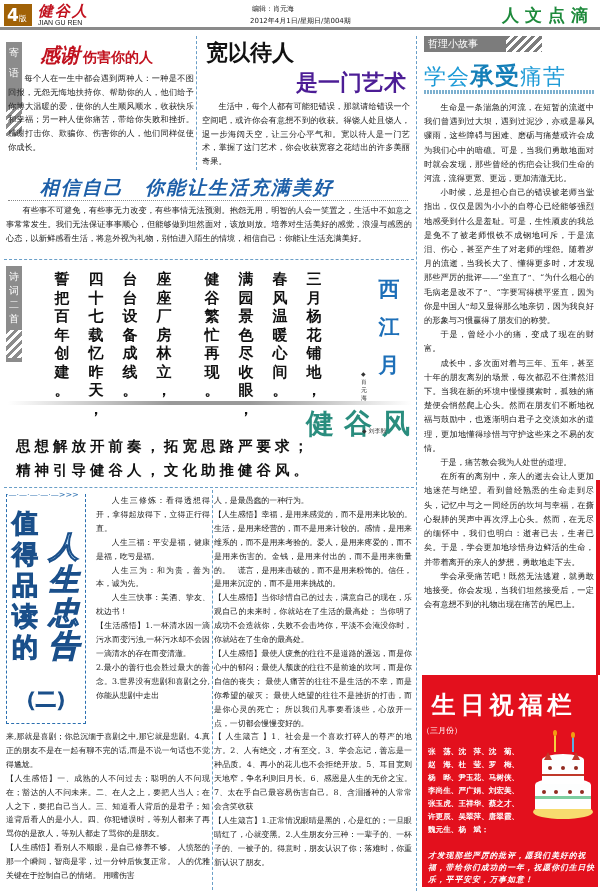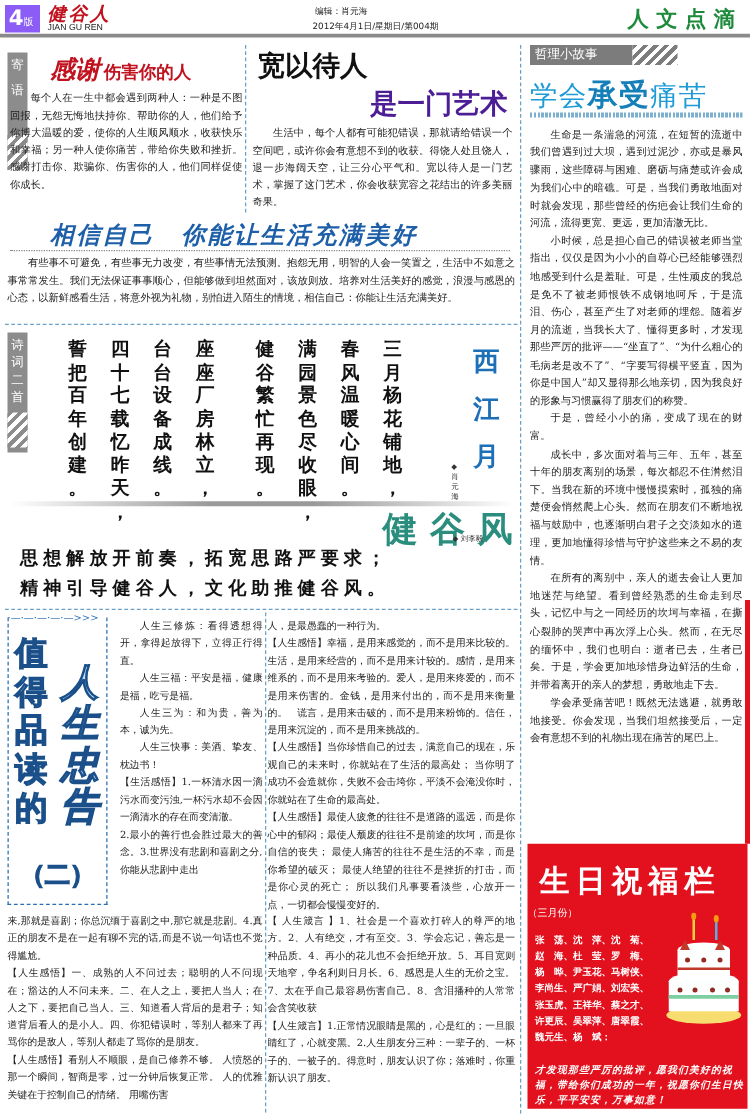--- a/index.html
+++ b/index.html
@@ -1,21 +1,21 @@
 <!DOCTYPE html>
 <html><head>
 <meta charset="utf-8">
 <style>
   * { box-sizing: border-box; margin: 0; padding: 0; }
   html, body { width: 600px; height: 891px; background: #fff; overflow: hidden; }
   body { font-family: "DejaVu Serif", "Liberation Serif", serif; color: #222; position: relative; }
 
   
   .masthead { position: absolute; left: 0; top: 0; width: 600px; height: 30px; border-bottom: 3px solid #8a8a8a; }
-  .page-num { position: absolute; left: 4px; top: 4px; width: 28px; height: 22px; background: #8b5cf6; color: #fff; font-family: "DejaVu Sans", sans-serif; font-weight: bold; font-size: 17px; line-height: 22px; padding-left: 3px; }
+  .page-num { position: absolute; left: 4px; top: 4px; width: 28px; height: 22px; background: #a16207; color: #fff; font-family: "DejaVu Sans", sans-serif; font-weight: bold; font-size: 17px; line-height: 22px; padding-left: 3px; }
   .page-num small { font-size: 8px; font-weight: normal; }
   .brand-cn { position: absolute; left: 38px; top: 2px; color: #c1121f; font-size: 15px; font-style: italic; font-weight: bold; letter-spacing: 2px; }
   .brand-en { position: absolute; left: 38px; top: 19px; font-family: "Liberation Sans", sans-serif; font-size: 7px; color: #222; }
   .editor { position: absolute; left: 252px; top: 4px; font-family: "DejaVu Sans", sans-serif; font-size: 7px; color: #222; }
   .dateline { position: absolute; left: 250px; top: 16px; font-family: "DejaVu Sans", sans-serif; font-size: 7px; color: #222; }
   .section-title { position: absolute; right: 6px; top: 4px; font-family: "DejaVu Sans", sans-serif; font-weight: bold; font-size: 17px; color: #1e8a3c; letter-spacing: 6px; }
 
   
   .body-text { font-size: 8.2px; line-height: 13.8px; text-align: justify; color: #222; }
   .body-text p { text-indent: 2em; }
@@ -289,20 +289,21 @@
 <div class="story-tag">哲理小故事</div>
 <div class="story-tag-stripes"></div>
 <div class="story-title"><span>学会</span><b>承受</b><span>痛苦</span></div>
 <div class="story-underline"></div>
 <section class="story">
   <div class="body-text">
     <p>生命是一条湍急的河流，在短暂的流逝中我们曾遇到过大坝，遇到过泥沙，亦或是暴风骤雨，这些障碍与困难、磨砺与痛楚或许会成为我们心中的暗礁。可是，当我们勇敢地面对时就会发现，那些曾经的伤疤会让我们生命的河流，流得更宽、更远，更加清澈无比。</p>
     <p>小时候，总是担心自己的错误被老师当堂指出，仅仅是因为小小的自尊心已经能够强烈地感受到什么是羞耻。可是，生性顽皮的我总是免不了被老师恨铁不成钢地呵斥，于是流泪、伤心，甚至产生了对老师的埋怨。随着岁月的流逝，当我长大了、懂得更多时，才发现那些严厉的批评——“坐直了”、“为什么粗心的毛病老是改不了”、“字要写得横平竖直，因为你是中国人”却又显得那么地亲切，因为我良好的形象与习惯赢得了朋友们的称赞。</p>
     <p>于是，曾经小小的痛，变成了现在的财富。</p>
     <p>成长中，多次面对着与三年、五年，甚至十年的朋友离别的场景，每次都忍不住潸然泪下。当我在新的环境中慢慢摸索时，孤独的痛楚便会悄然爬上心头。然而在朋友们不断地祝福与鼓励中，也逐渐明白君子之交淡如水的道理，更加地懂得珍惜与守护这些来之不易的友情。</p>
+    <p>于是，痛苦教会我为人处世的道理。</p>
     <p>在所有的离别中，亲人的逝去会让人更加地迷茫与绝望。看到曾经熟悉的生命走到尽头，记忆中与之一同经历的坎坷与幸福，在撕心裂肺的哭声中再次浮上心头。然而，在无尽的缅怀中，我们也明白：逝者已去，生者已矣。于是，学会更加地珍惜身边鲜活的生命，并带着离开的亲人的梦想，勇敢地走下去。</p>
     <p>学会承受痛苦吧！既然无法逃避，就勇敢地接受。你会发现，当我们坦然接受后，一定会有意想不到的礼物出现在痛苦的尾巴上。</p>
   </div>
 </section>
 
 <div class="red-strip"></div>
 
 <section class="bday">
   <div class="bday-title">生日祝福栏</div>
   <div class="bday-month">（三月份）</div>

